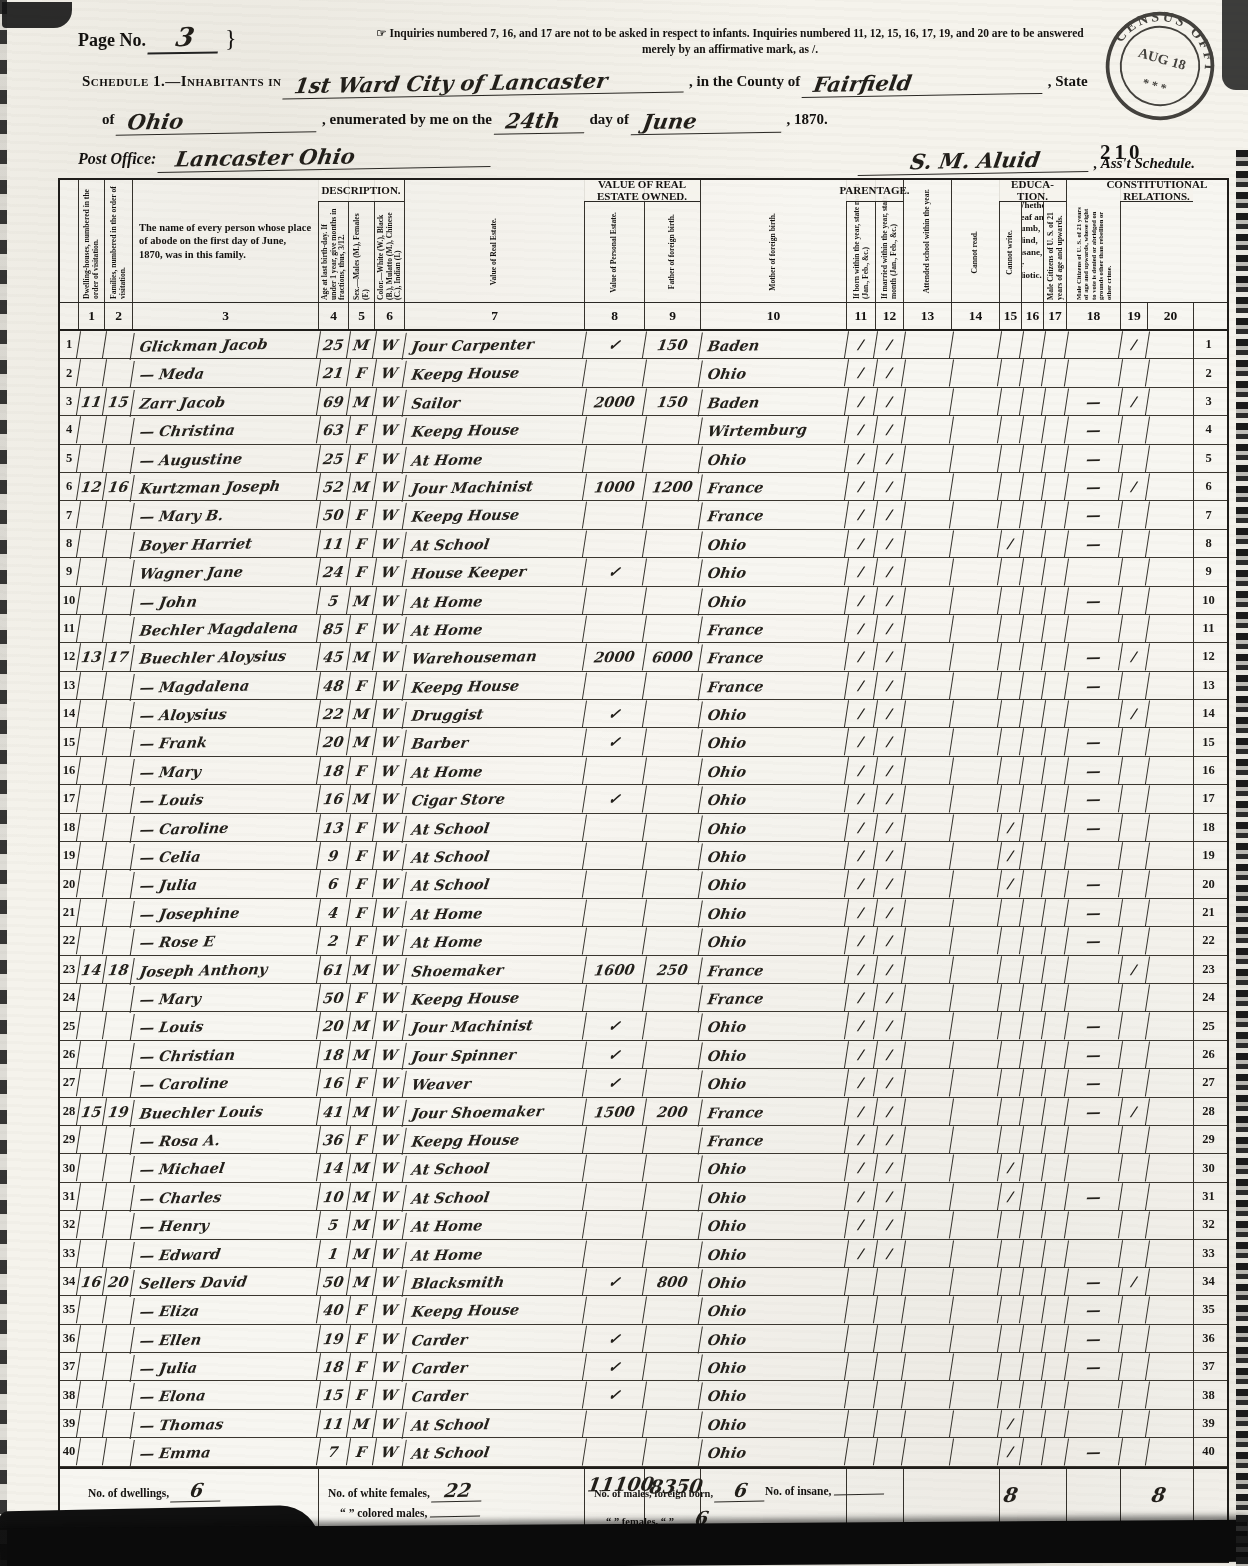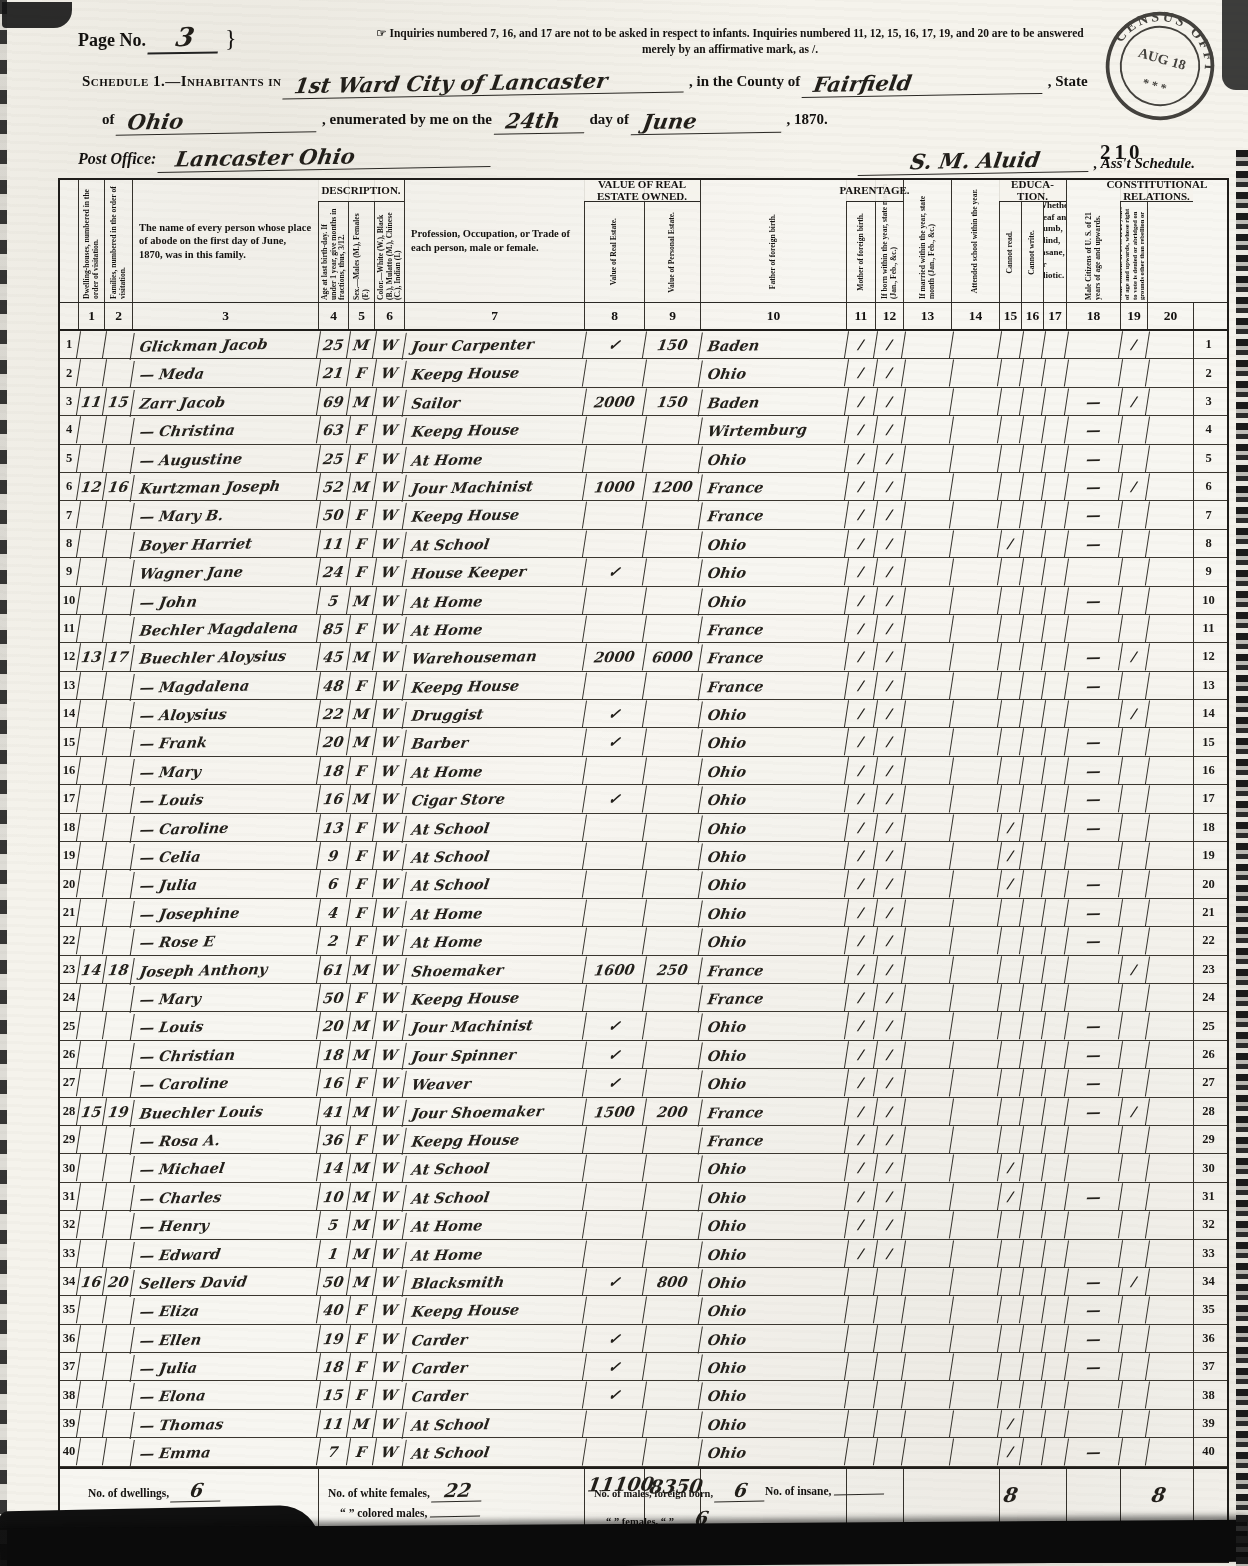--- a/index.html
+++ b/index.html
@@ -140,23 +140,20 @@
         </div>
       <div class="hcell sub">
           <div class="vtext">Age at last birth-day. If under 1 year, give months in fractions, thus, 3/12.</div>
         </div>
       <div class="hcell sub">
           <div class="vtext">Sex.—Males (M.), Females (F.)</div>
         </div>
       <div class="hcell sub">
           <div class="vtext">Color.—White (W.), Black (B.), Mulatto (M.), Chinese (C.), Indian (I.)</div>
         </div>
-      <div class="hcell">
-          <div class="htext">Profession, Occupation, or Trade of each person, male or female.</div>
-        </div>
       <div class="hcell sub">
           <div class="vtext">Value of Real Estate.</div>
         </div>
       <div class="hcell sub">
           <div class="vtext">Value of Personal Estate.</div>
         </div>
       <div class="hcell sub">
           <div class="vtext">Father of foreign birth.</div>
         </div>
       <div class="hcell sub">

